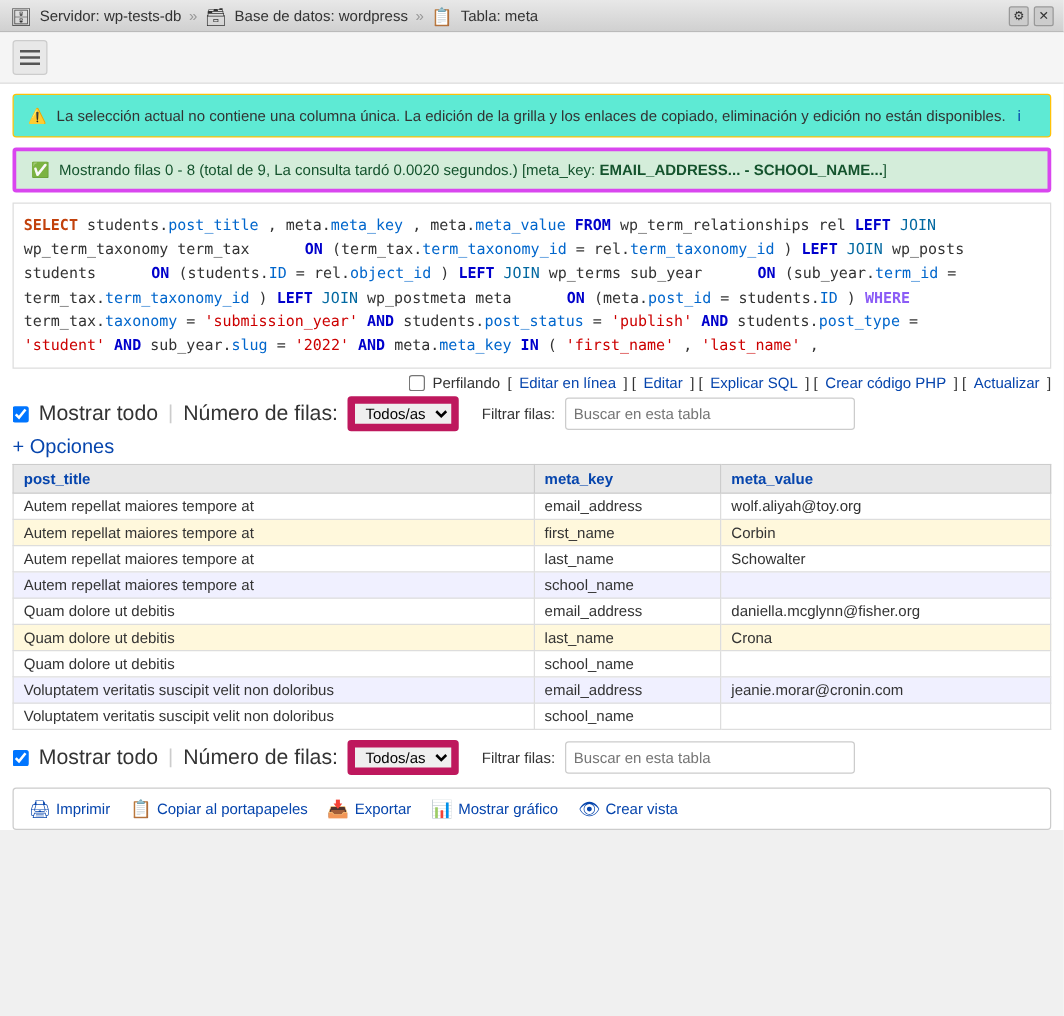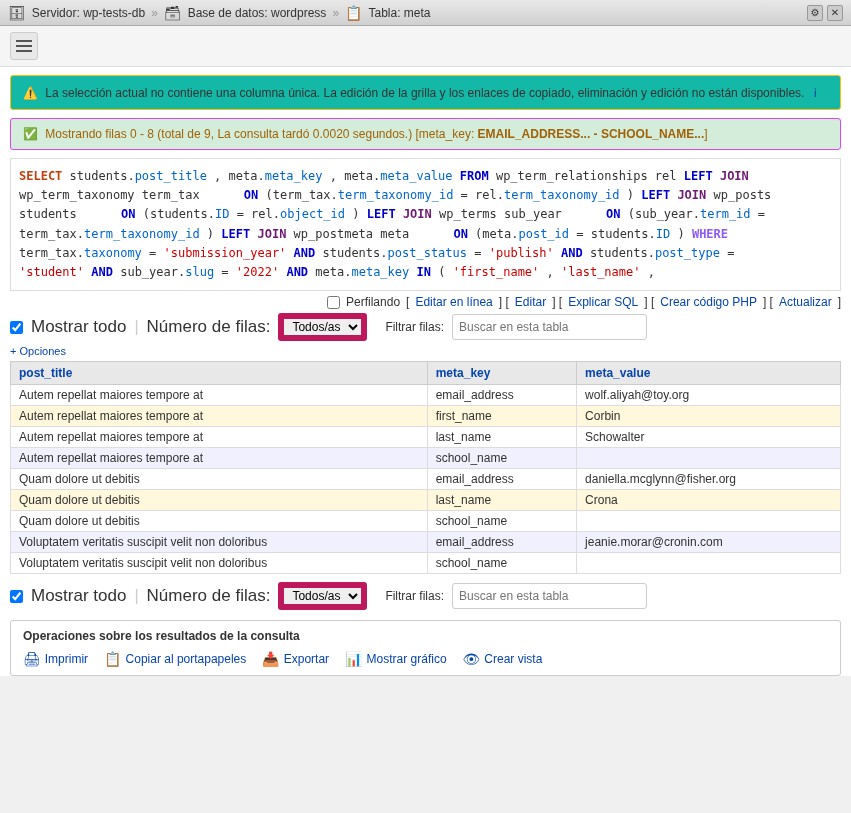--- a/index.html
+++ b/index.html
@@ -87,48 +87,48 @@
     }
 
     
     .alert {
       margin: 8px 10px;
       padding: 8px 12px;
       border-radius: 3px;
       font-size: 12px;
     }
     .alert-warning {
-      background: #14b8a6;
+      background: #5eead4;
       border: 1px solid #ffc107;
       color: #333;
     }
     .alert-success {
       background: #d4edda;
-      border: 1px solid #d946ef;
-      color: #a16207;
+      border: 3px solid #d946ef;
+      color: #14532d;
     }
     .alert-icon {
       margin-right: 4px;
     }
 
     
     .sql-block {
       margin: 4px 10px;
       padding: 8px;
       background: #fff;
       border: 1px solid #ddd;
       font-family: monospace;
       font-size: 12px;
       line-height: 1.6;
       color: #333;
       overflow-x: auto;
     }
     .kw-select { color: #c2410c; font-weight: bold; }
     .kw-from { color: #0000cc; font-weight: bold; }
-    .kw-join { color: #701a75; font-weight: bold; }
+    .kw-join { color: #0369a1; font-weight: normal; }
     .kw-left { color: #0000cc; font-weight: bold; }
     .kw-on { color: #0000cc; font-weight: bold; padding-left: 37px; }
     .kw-where { color: #8b5cf6; font-weight: bold; }
     .kw-and { color: #0000cc; font-weight: bold; }
     .kw-in { color: #0000cc; font-weight: bold; }
     .col-name { color: #0066cc; }
     .str-val { color: #cc0000; }
 
     
     .profile-row {
@@ -176,28 +176,28 @@
     .toolbar-filter-label {
       font-size: 12px;
       margin-left: 10px;
       text-align: right;
     }
     .toolbar-filter-input {
       font-size: 12px;
       padding: 5px 6px;
       border: 1px solid #ccc;
       border-radius: 3px;
-      width: 195px;
+      width: 232px;
     }
 
     
     .options-link {
       margin: 4px 10px;
       color: #0645ad;
-      font-size: 11px;
+      font-size: 16px;
       cursor: pointer;
     }
 
     
     .results-table {
       width: calc(100% - 20px);
       margin: 0 10px;
       border-collapse: collapse;
       font-size: 12px;
     }
@@ -466,21 +466,20 @@
       <option>Todos/as</option>
       <option>25</option>
       <option>50</option>
       <option>100</option>
     </select>
     <span class="toolbar-filter-label">Filtrar filas:</span>
     <input type="text" class="toolbar-filter-input" placeholder="Buscar en esta tabla" style="">
   </div>
 
   <div class="operations-box">
-    <div class="operations-title">Operaciones sobre los resultados de la consulta</div>
     <div class="operations-buttons" id="op-buttons">
     <button class="op-btn">
           <span class="op-icon">🖨</span>
           <span>Imprimir</span>
         </button>
         <button class="op-btn">
           <span class="op-icon">📋</span>
           <span>Copiar al portapapeles</span>
         </button>
         <button class="op-btn">

